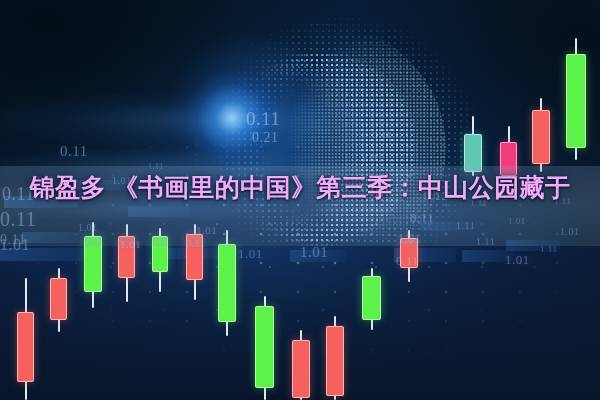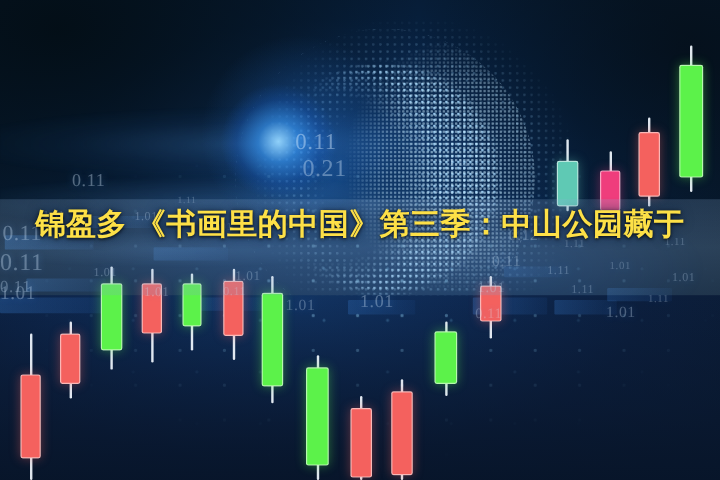--- a/index.html
+++ b/index.html
@@ -156,21 +156,21 @@
     position: absolute;
     left: 0; right: 0;
     top: 166px; height: 80px;
     background: linear-gradient(180deg, rgba(140,175,215,0.21) 0%, rgba(150,185,220,0.25) 50%, rgba(130,165,205,0.20) 100%);
   }
   #title {
     position: absolute;
     left: 0; right: 0;
     top: 170px;
     text-align: center;
-    color: #fde047;
+    color: #f0abfc;
     font-size: 25px;
     font-weight: bold;
     line-height: 34px;
     letter-spacing: 0.4px;
     text-shadow:
       0 1px 3px rgba(0,0,0,0.85),
       0 0 9px rgba(10,30,60,0.8);
     user-select: none;
   }
   #title .line { display: block; }
@@ -272,21 +272,21 @@
         <div class="body" style="top: 12px; height: 54px; background: rgb(244, 97, 94); box-shadow: rgba(244, 97, 94, 0.4) 0px 0px 9px;"></div>
       </div>
       <div class="candle" style="left: 566px; top: 38px; width: 20px; height: 122px;">
         <div class="wick"></div>
         <div class="body" style="top: 16px; height: 94px; background: rgb(92, 242, 74); box-shadow: rgba(92, 242, 74, 0.4) 0px 0px 9px;"></div>
       </div>
     </div>
 
   <div id="numbers-root">
       <div class="num" style="left: 246px; top: 108px; font-size: 19px; opacity: 0.72;">0.11</div>
-      <div class="num" style="left: 252px; top: 130px; font-size: 20px; opacity: 0.62;">0.21</div>
+      <div class="num" style="left: 252px; top: 130px; font-size: 14px; opacity: 0.62;">0.21</div>
       <div class="num" style="left: 374px; top: 130px; font-size: 9px; opacity: 0.55;">1.11</div>
       <div class="num" style="left: 362px; top: 154px; font-size: 8px; opacity: 0.45;">1.11</div>
       <div class="num" style="left: 60px; top: 143px; font-size: 15px; opacity: 0.6;">0.11</div>
       <div class="num" style="left: 36px; top: 174px; font-size: 9px; opacity: 0.5;">1.01</div>
       <div class="num" style="left: 112px; top: 175px; font-size: 10px; opacity: 0.52;">1.01</div>
       <div class="num" style="left: 2px; top: 184px; font-size: 18px; opacity: 0.62;">0.11</div>
       <div class="num" style="left: 176px; top: 184px; font-size: 9px; opacity: 0.45;">1.01</div>
       <div class="num" style="left: 148px; top: 162px; font-size: 8px; opacity: 0.42;">1.11</div>
       <div class="num" style="left: 0px; top: 208px; font-size: 20px; opacity: 0.6;">0.11</div>
       <div class="num" style="left: 78px; top: 222px; font-size: 10px; opacity: 0.5;">1.01</div>

